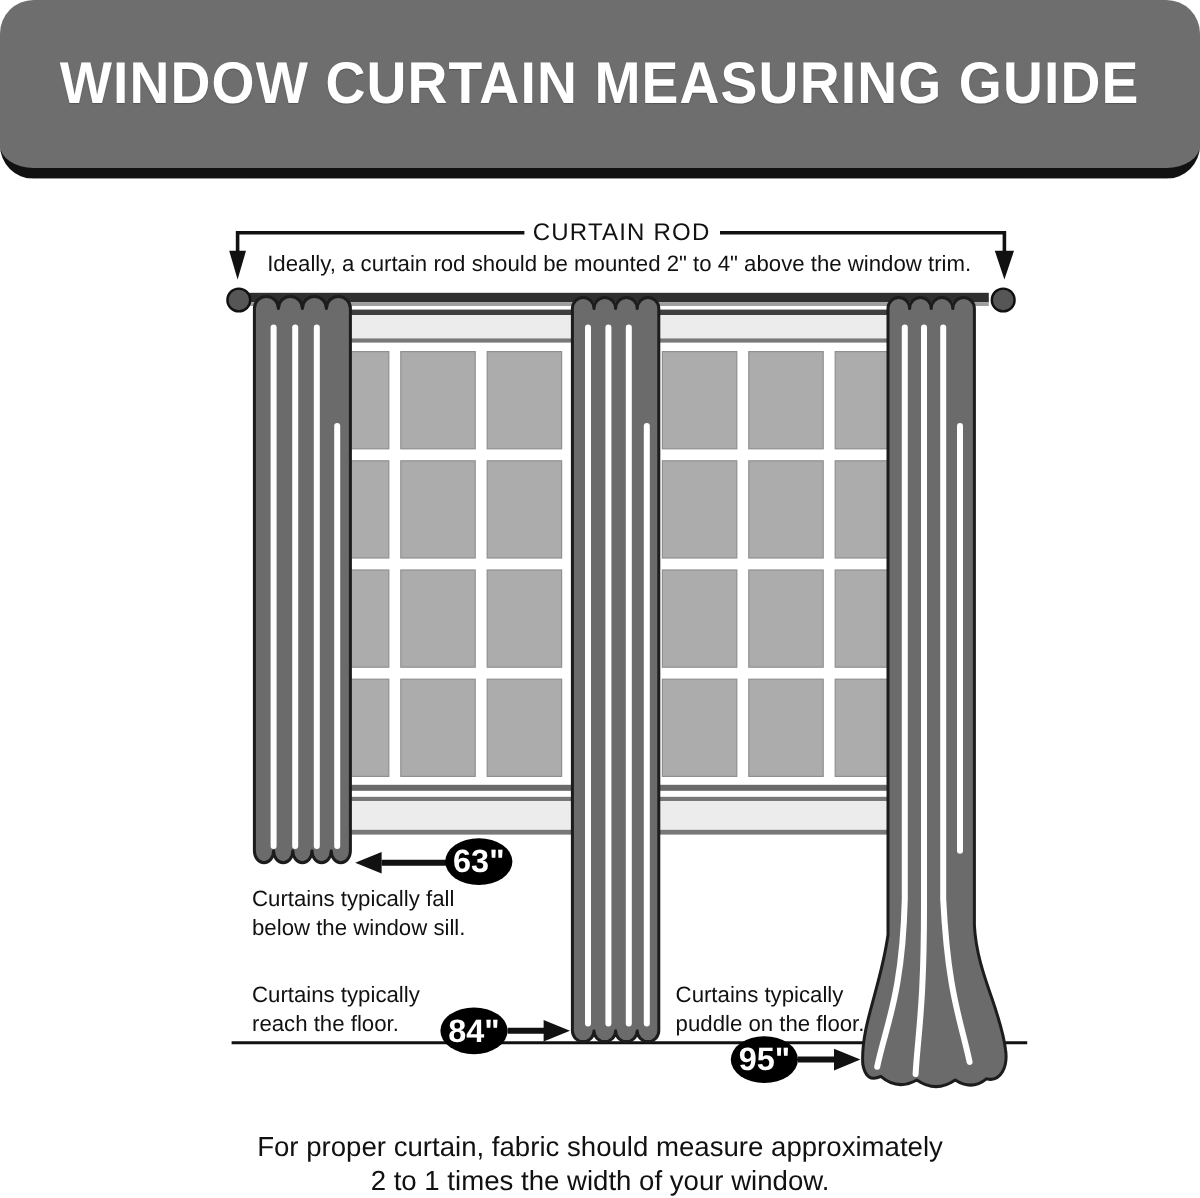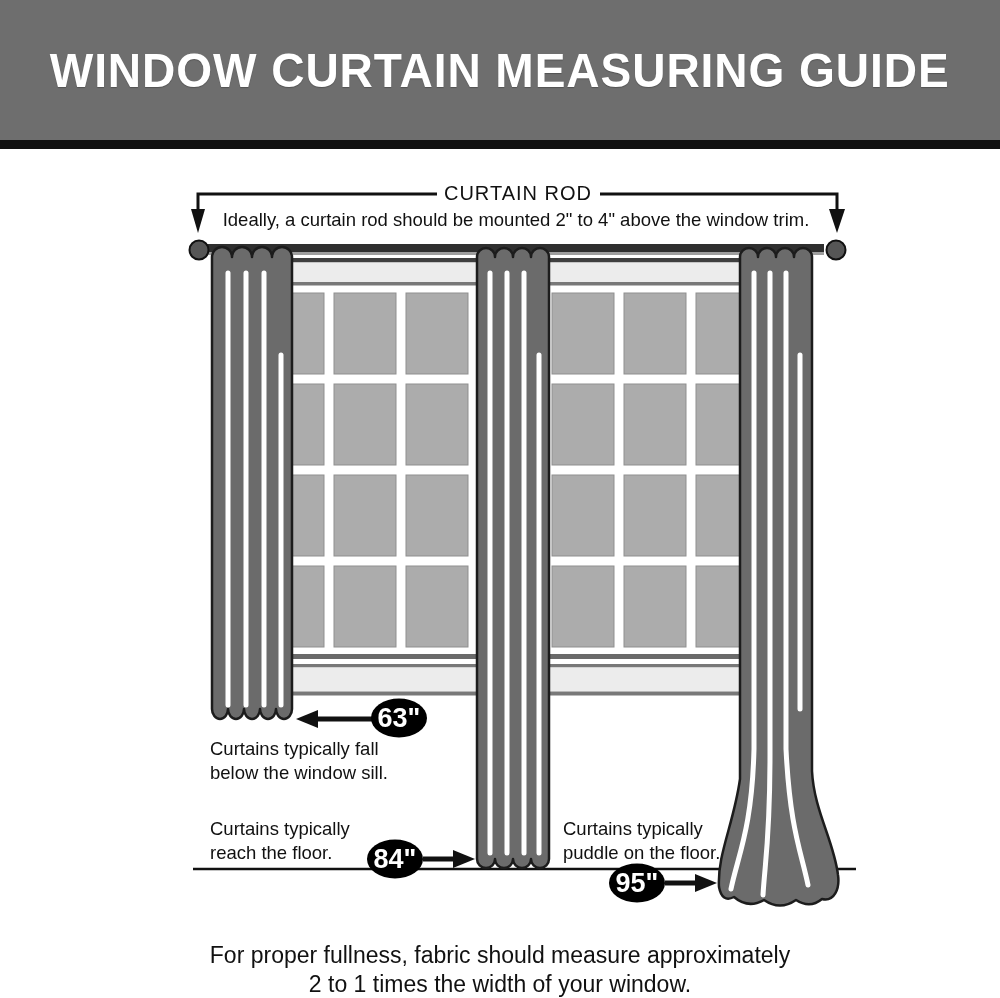--- a/index.html
+++ b/index.html
@@ -6,21 +6,21 @@
     --page-bg:#ffffff; --header-bg:#6e6e6e; --header-rule:#111111; --header-text:#ffffff;
     --curtain:#6b6b6b; --curtain-outline:#1c1c1c; --pane:#acacac; --pane-border:#8f8f8f;
     --trim-band:#ececec; --trim-line:#787878; --sill-line:#6a6a6a; --head-line:#3f3f3f;
     --rod:#2f2f2f; --rod-highlight:#9e9e9e; --finial:#565656; --ink:#111111;
     --bubble-bg:#000000; --bubble-text:#ffffff;
   }
   html,body{margin:0;padding:0;}
   body{width:1000px;background:var(--page-bg);font-family:"Liberation Sans",sans-serif;}
   .page{width:1000px;height:998px;overflow:hidden;background:var(--page-bg);}
   .masthead{height:140px;background:var(--header-bg);border-bottom:9px solid var(--header-rule);
-    display:flex;align-items:center;justify-content:center;}
+    display:flex;align-items:center;justify-content:center;border-radius:28px;}
   .masthead h1{margin:0;color:var(--header-text);font-size:49px;font-weight:bold;
     letter-spacing:1px;white-space:nowrap;transform:scaleX(.94);
     text-shadow:0 1px 1px rgba(0,0,0,.25);}
   .diagram-wrap{width:1000px;height:780px;}
   svg{display:block;}
   svg text{font-family:"Liberation Sans",sans-serif;}
   .callout-label{font-size:20px;letter-spacing:1px;fill:var(--ink);}
   .callout-desc{font-size:18.5px;fill:var(--ink);}
   .caption{font-size:18.5px;fill:var(--ink);}
   .bubble{fill:var(--bubble-bg);}
@@ -159,17 +159,17 @@
         <ellipse class="bubble" cx="637" cy="734" rx="28" ry="19.5"></ellipse>
         <text class="bubble-label" x="637" y="743" text-anchor="middle">95"</text>
         <text class="caption" x="563" y="686">Curtains typically</text>
         <text class="caption" x="563" y="710">puddle on the floor.</text>
       </g>
 
     </svg>
   </div>
 
   <footer class="footnote">
-    <div>For proper fullness, fabric should measure approximately</div>
+    <div>For proper curtain, fabric should measure approximately</div>
     <div>2 to 1 times the width of your window.</div>
   </footer>
 
 </div>
 
 </body></html>

